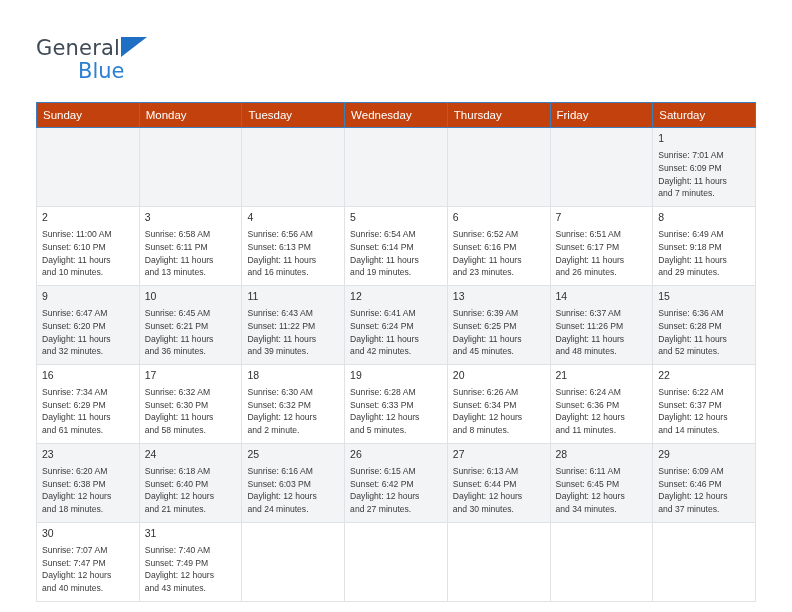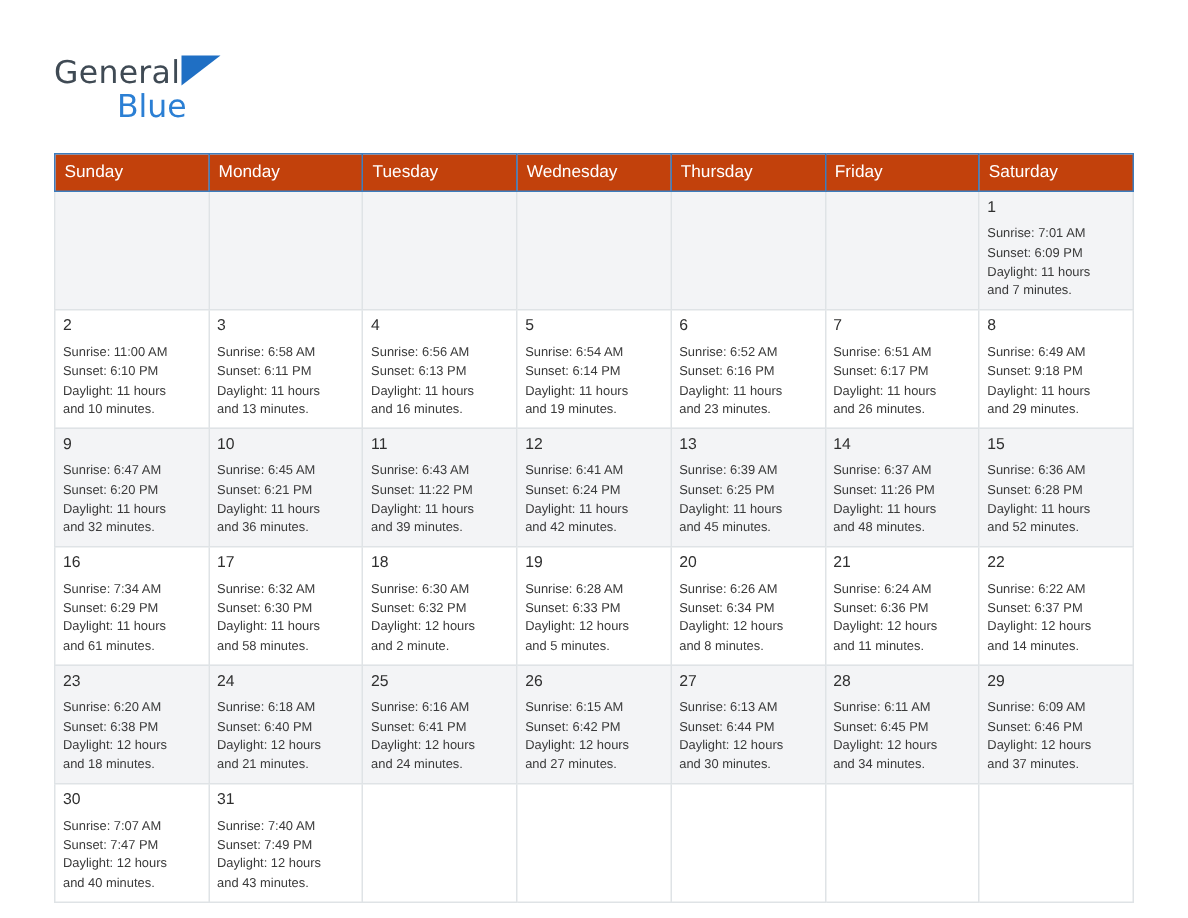--- a/index.html
+++ b/index.html
@@ -379,21 +379,21 @@
               <span>Sunrise: 6:18 AM</span>
               <span>Sunset: 6:40 PM</span>
               <span>Daylight: 12 hours</span>
               <span>and 21 minutes.</span>
             </span>
           </td>
           <td class="shaded">
             <span class="daynum">25</span>
             <span class="info">
               <span>Sunrise: 6:16 AM</span>
-              <span>Sunset: 6:41 PM</span>
+              <span>Sunset: 6:03 PM</span>
               <span>Daylight: 12 hours</span>
               <span>and 24 minutes.</span>
             </span>
           </td>
           <td class="shaded">
             <span class="daynum">26</span>
             <span class="info">
               <span>Sunrise: 6:15 AM</span>
               <span>Sunset: 6:42 PM</span>
               <span>Daylight: 12 hours</span>

